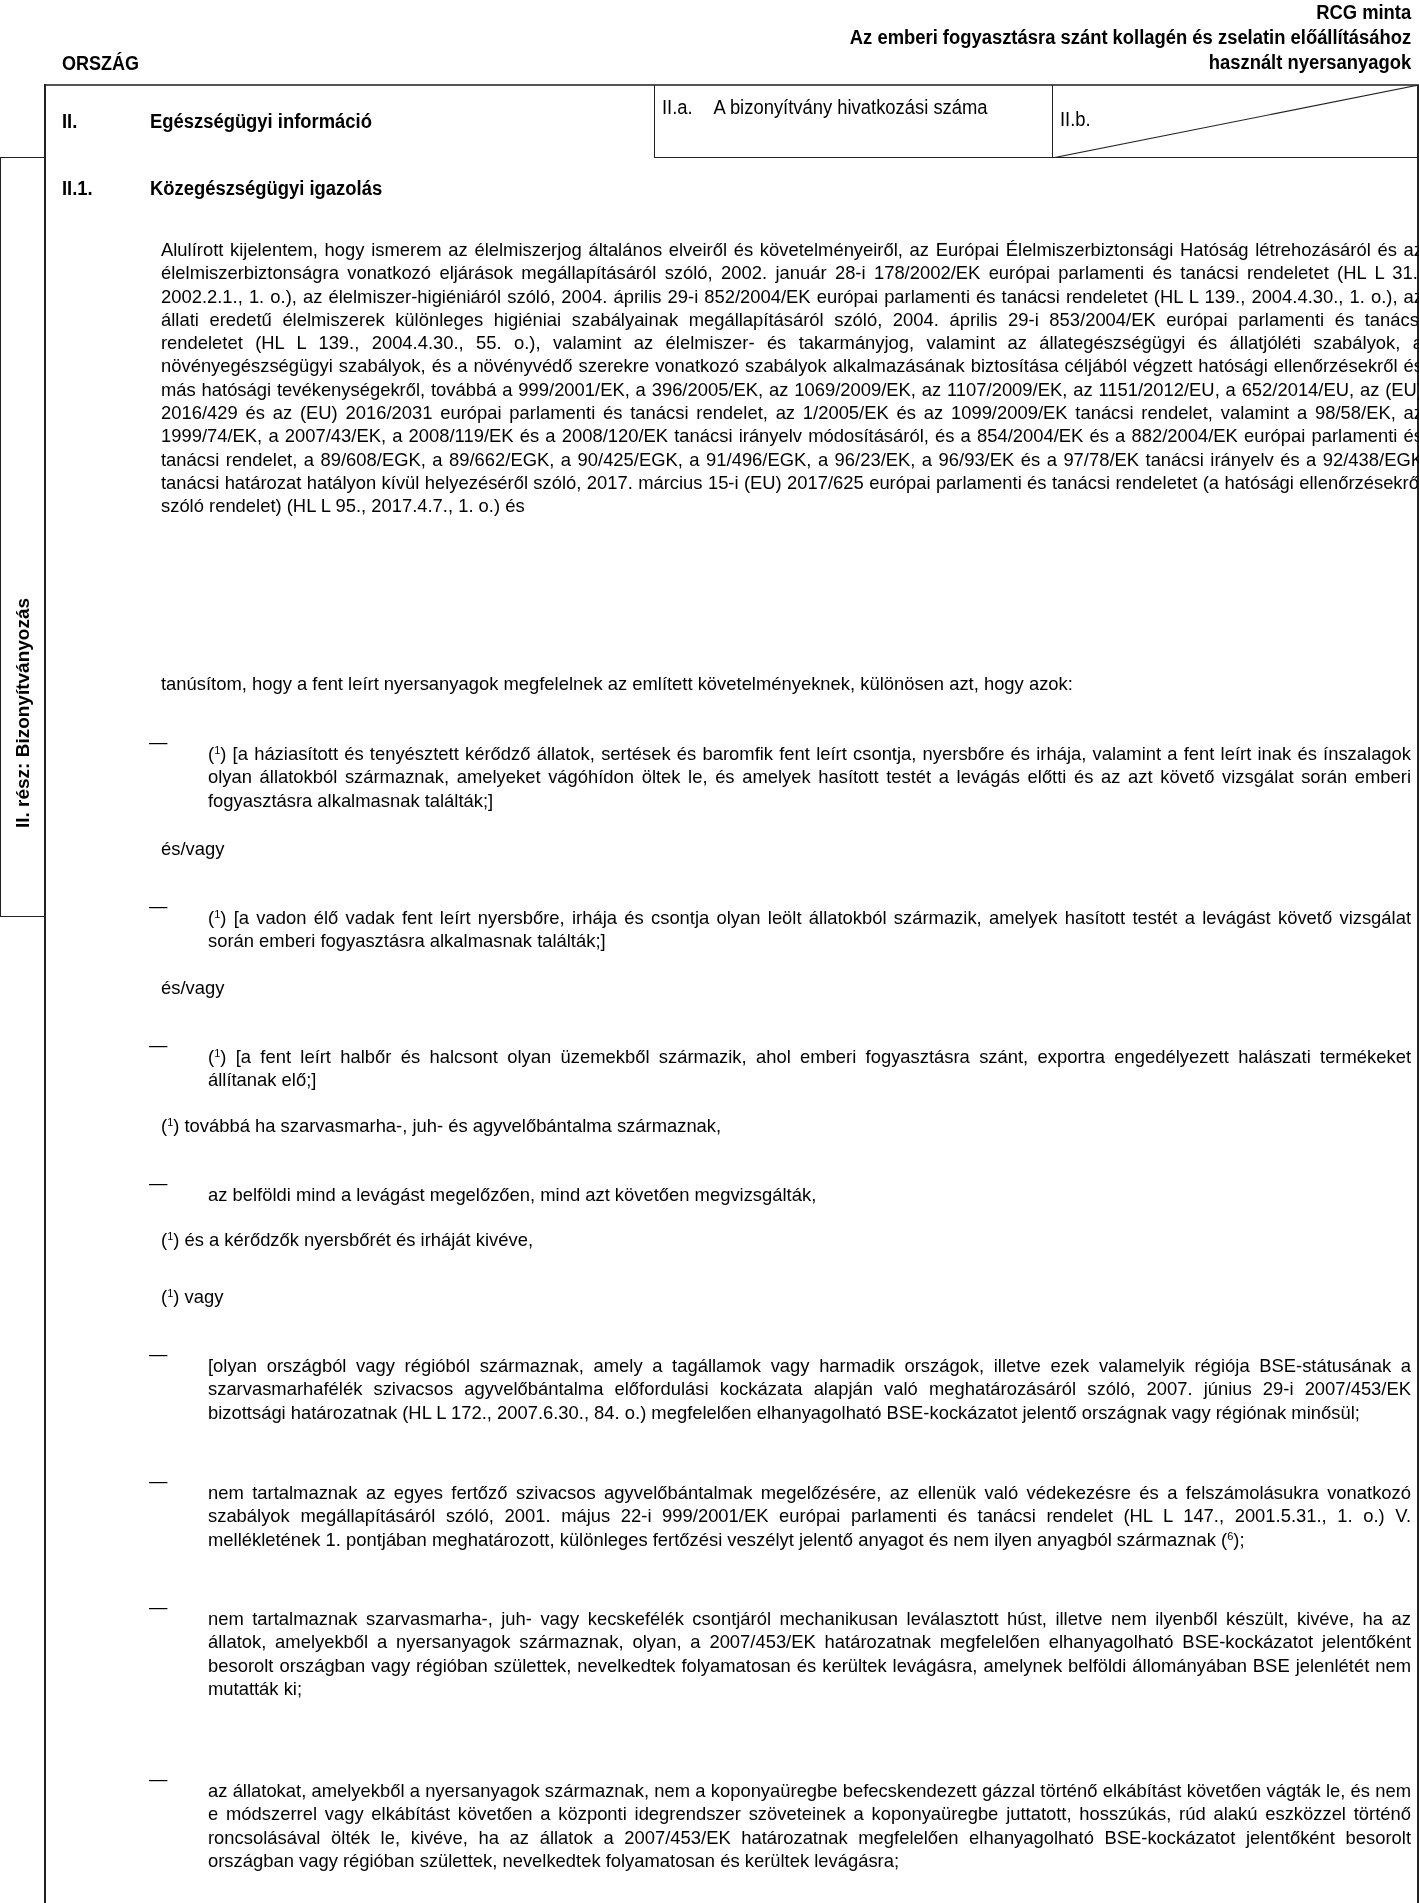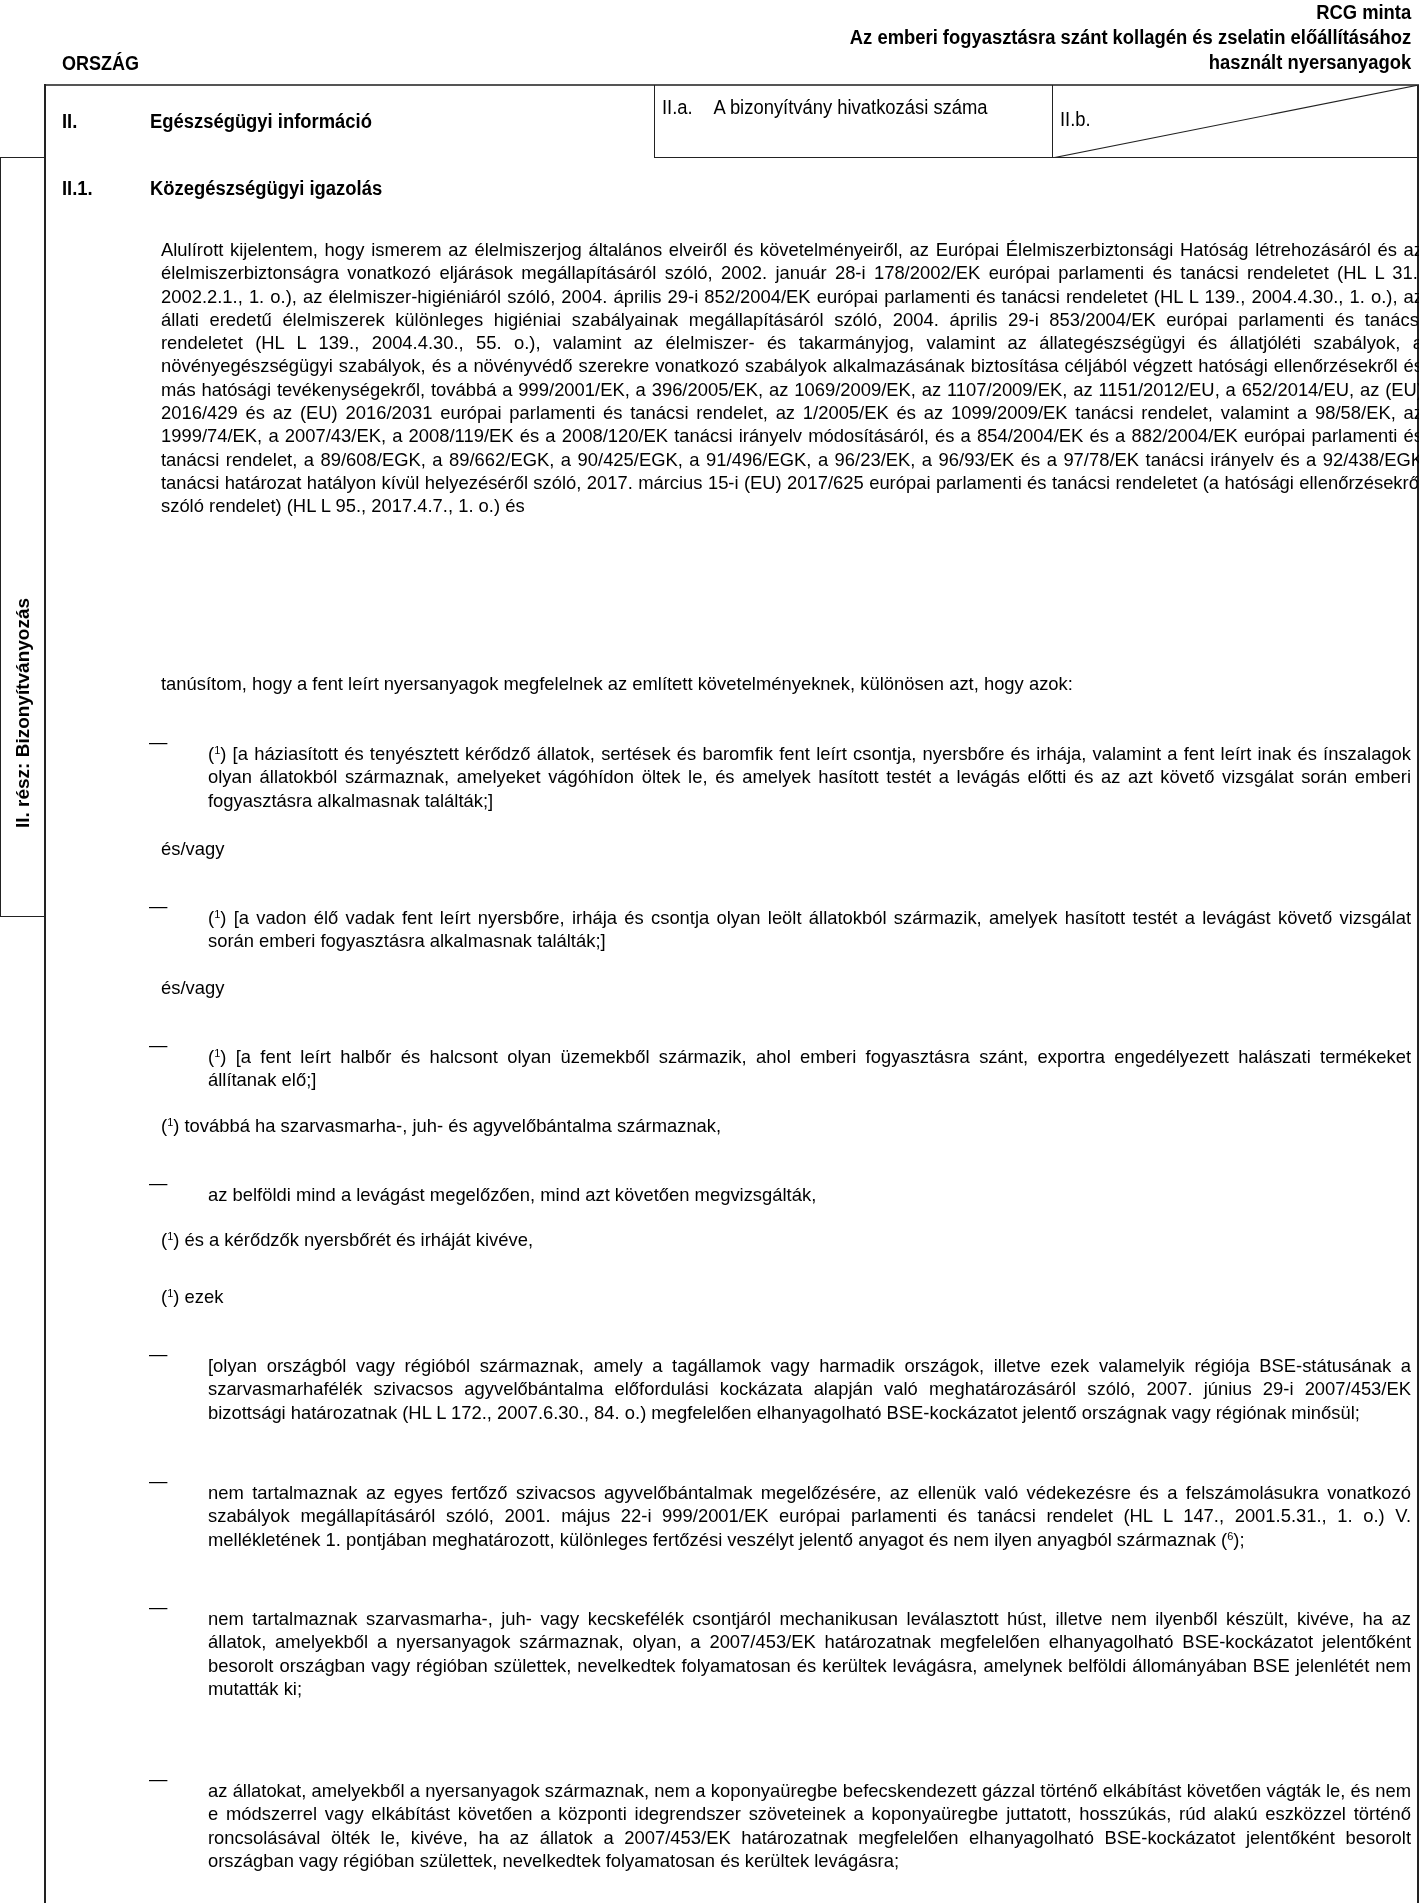--- a/index.html
+++ b/index.html
@@ -122,21 +122,21 @@
 
 <div class="para" style="top:1114px;">(<sup>1</sup>) <span>továbbá ha szarvasmarha-, juh- és agyvelőbántalma származnak,</span></div>
 
 <div class="dash-item" style="top:1171px;">
   <span class="dash">—</span>
   <div class="dtxt">az belföldi mind a levágást megelőzően, mind azt követően megvizsgálták,</div>
 </div>
 
 <div class="para" style="top:1228px;">(<sup>1</sup>) <span>és a kérődzők nyersbőrét és irháját kivéve,</span></div>
 
-<div class="para" style="top:1285px;">(<sup>1</sup>) <span>ezek</span></div>
+<div class="para" style="top:1285px;">(<sup>1</sup>) <span>vagy</span></div>
 
 <div class="dash-item" style="top:1342px;">
   <span class="dash">—</span>
   <div class="dtxt">[olyan országból vagy régióból származnak, amely a tagállamok vagy harmadik országok, illetve ezek valamelyik régiója BSE-státusának a szarvasmarhafélék szivacsos agyvelőbántalma előfordulási kockázata alapján való meghatározásáról szóló, 2007. június 29-i 2007/453/EK bizottsági határozatnak (HL L 172., 2007.6.30., 84. o.) megfelelően elhanyagolható BSE-kockázatot jelentő országnak vagy régiónak minősül;</div>
 </div>
 
 <div class="dash-item" style="top:1469px;">
   <span class="dash">—</span>
   <div class="dtxt"><span>nem tartalmaznak az egyes fertőző szivacsos agyvelőbántalmak megelőzésére, az ellenük való védekezésre és a felszámolásukra vonatkozó szabályok megállapításáról szóló, 2001. május 22-i 999/2001/EK európai parlamenti és tanácsi rendelet (HL L 147., 2001.5.31., 1. o.) V. mellékletének 1. pontjában meghatározott, különleges fertőzési veszélyt jelentő anyagot és nem ilyen anyagból származnak (</span><sup>6</sup><span>);</span></div>
 </div>

